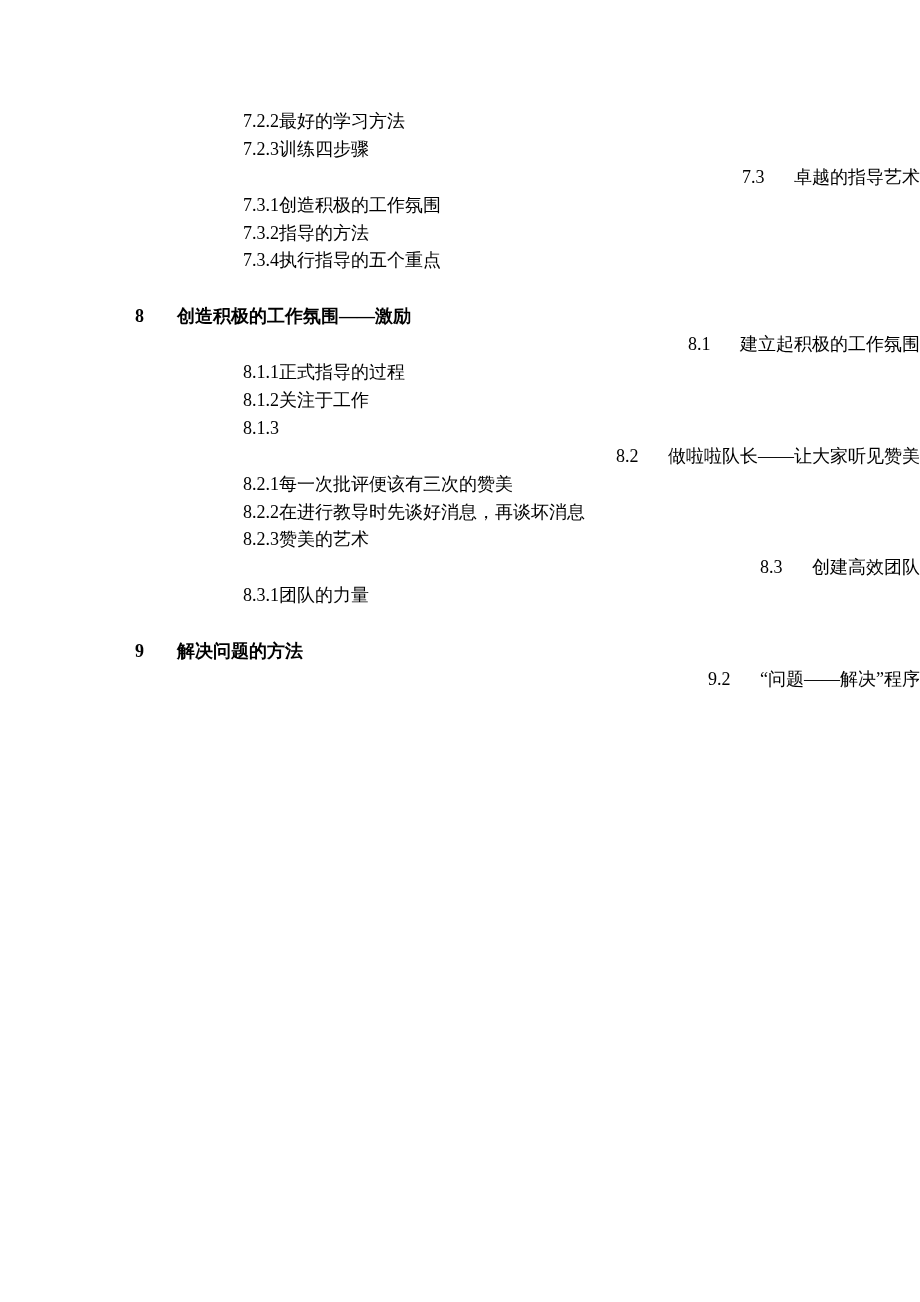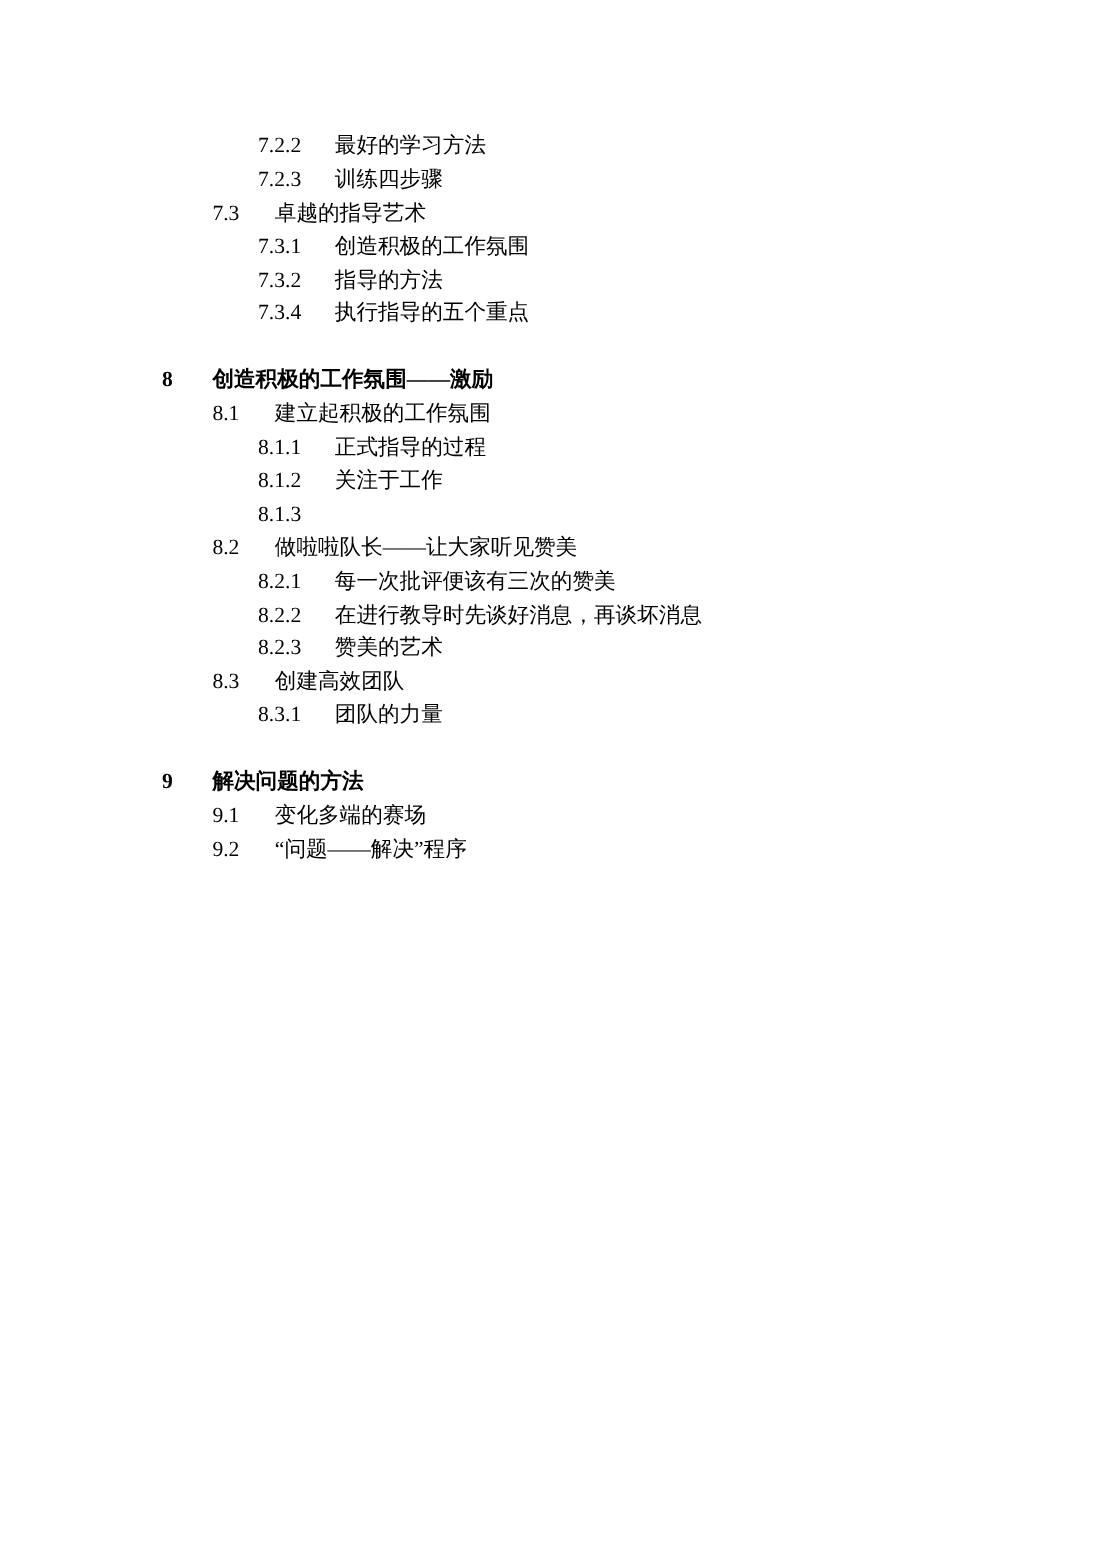--- a/index.html
+++ b/index.html
@@ -30,32 +30,34 @@
     .level-1:first-child {
       margin-top: 0;
     }
     .level-1 .num {
       width: 42px;
       flex-shrink: 0;
     }
     .level-2 {
       display: flex;
       padding-left: 42px;
+      justify-content: flex-end;
     }
     .level-2 .num {
       width: 52px;
       flex-shrink: 0;
     }
     .level-3 {
       display: flex;
       padding-left: 80px;
     }
     .level-3 .num {
       width: 64px;
       flex-shrink: 0;
+      text-align: right;
     }
   </style>
 </head>
 <body>
 
 <div class="toc">
 
   <div class="level-3">
     <span class="num">7.2.2</span>
     <span>最好的学习方法</span>
@@ -123,21 +125,17 @@
   <div class="level-3">
     <span class="num">8.3.1</span>
     <span>团队的力量</span>
   </div>
 
   <div class="level-1">
     <span class="num">9</span>
     <span>解决问题的方法</span>
   </div>
   <div class="level-2">
-    <span class="num">9.1</span>
-    <span>变化多端的赛场</span>
-  </div>
-  <div class="level-2">
     <span class="num">9.2</span>
     <span>“问题——解决”程序</span>
   </div>
 
 </div>
 
 </body></html>

